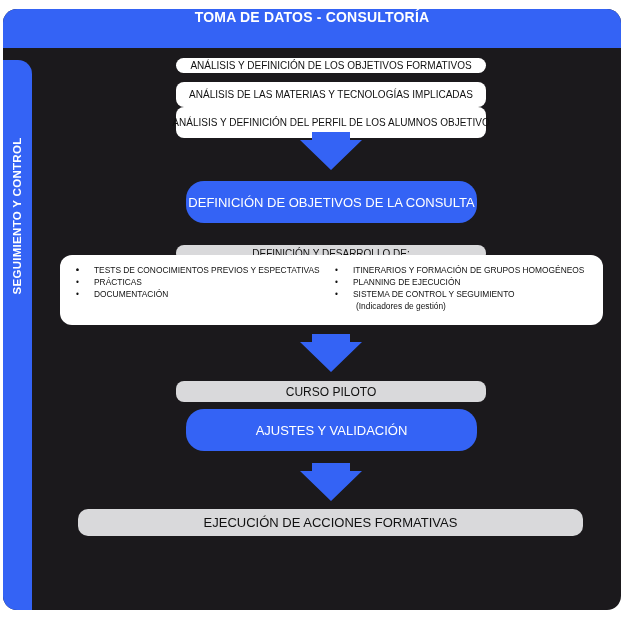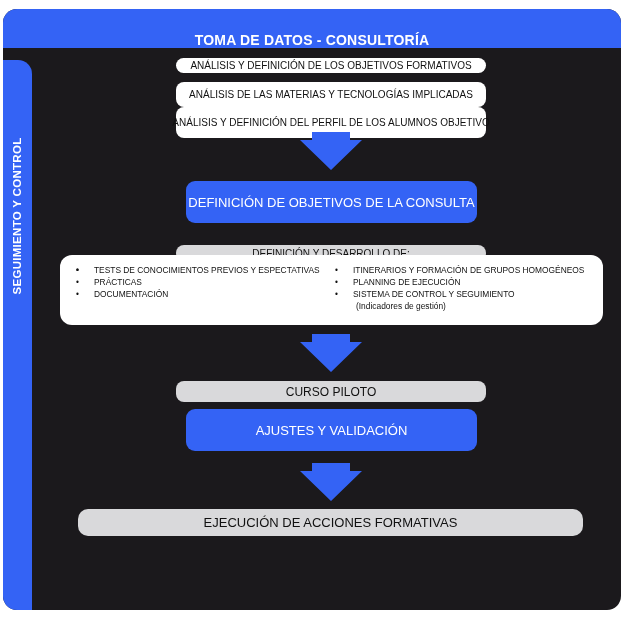--- a/index.html
+++ b/index.html
@@ -2,30 +2,30 @@
 <html><head>
 <meta charset="utf-8">
 <style>
   html, body { margin:0; padding:0; background:#ffffff; }
   body { width:627px; height:636px; position:relative; overflow:hidden;
          font-family:"Liberation Sans", sans-serif; }
   .frame { position:absolute; left:3px; top:9px; width:618px; height:601px;
            background:#1b191c; border-radius:14px; overflow:hidden; }
   .header { position:absolute; left:0; top:0; width:618px; height:39px;
             background:#3463f5; color:#fff; font-weight:bold; font-size:14px;
-            display:flex; align-items:flex-end; justify-content:center; letter-spacing:0.2px; }
+            display:flex; align-items:flex-start; justify-content:center; letter-spacing:0.2px; }
   .sidebar { position:absolute; left:0; top:51px; width:29px; height:550px;
              background:#3463f5; border-top-right-radius:14px; }
   .sidebar-label { position:absolute; left:14px; top:156px; transform:translate(-50%,-50%) rotate(-90deg);
                    white-space:nowrap; color:#fff; font-weight:bold; font-size:11.5px; letter-spacing:0.3px; }
   .pill { position:absolute; border-radius:8px; display:flex; align-items:center; justify-content:center;
           color:#111; font-size:10px; white-space:nowrap; }
   .pill.white { background:#ffffff; }
   .pill.gray { background:#d9d9db; }
-  .bluebox { position:absolute; background:#3463f5; color:#fff; border-radius:9px; display:flex;
+  .bluebox { position:absolute; background:#3463f5; color:#fff; border-radius:18px; display:flex;
              align-items:center; justify-content:center; font-size:13px; white-space:nowrap; }
   .arrow { position:absolute; width:62px; height:38px; }
   .listbox { position:absolute; left:57px; top:246px; width:543px; height:70px; background:#fff;
              border-radius:12px; }
   .col { position:absolute; top:9px; margin:0; padding:0; list-style:none; font-size:8.4px; color:#111; }
   .col li { position:relative; padding-left:20px; line-height:12px; white-space:nowrap; }
   .col li .bullet { position:absolute; left:2px; top:0; }
   .col li .sub { display:block; padding-left:3px; }
 </style>
 </head>

